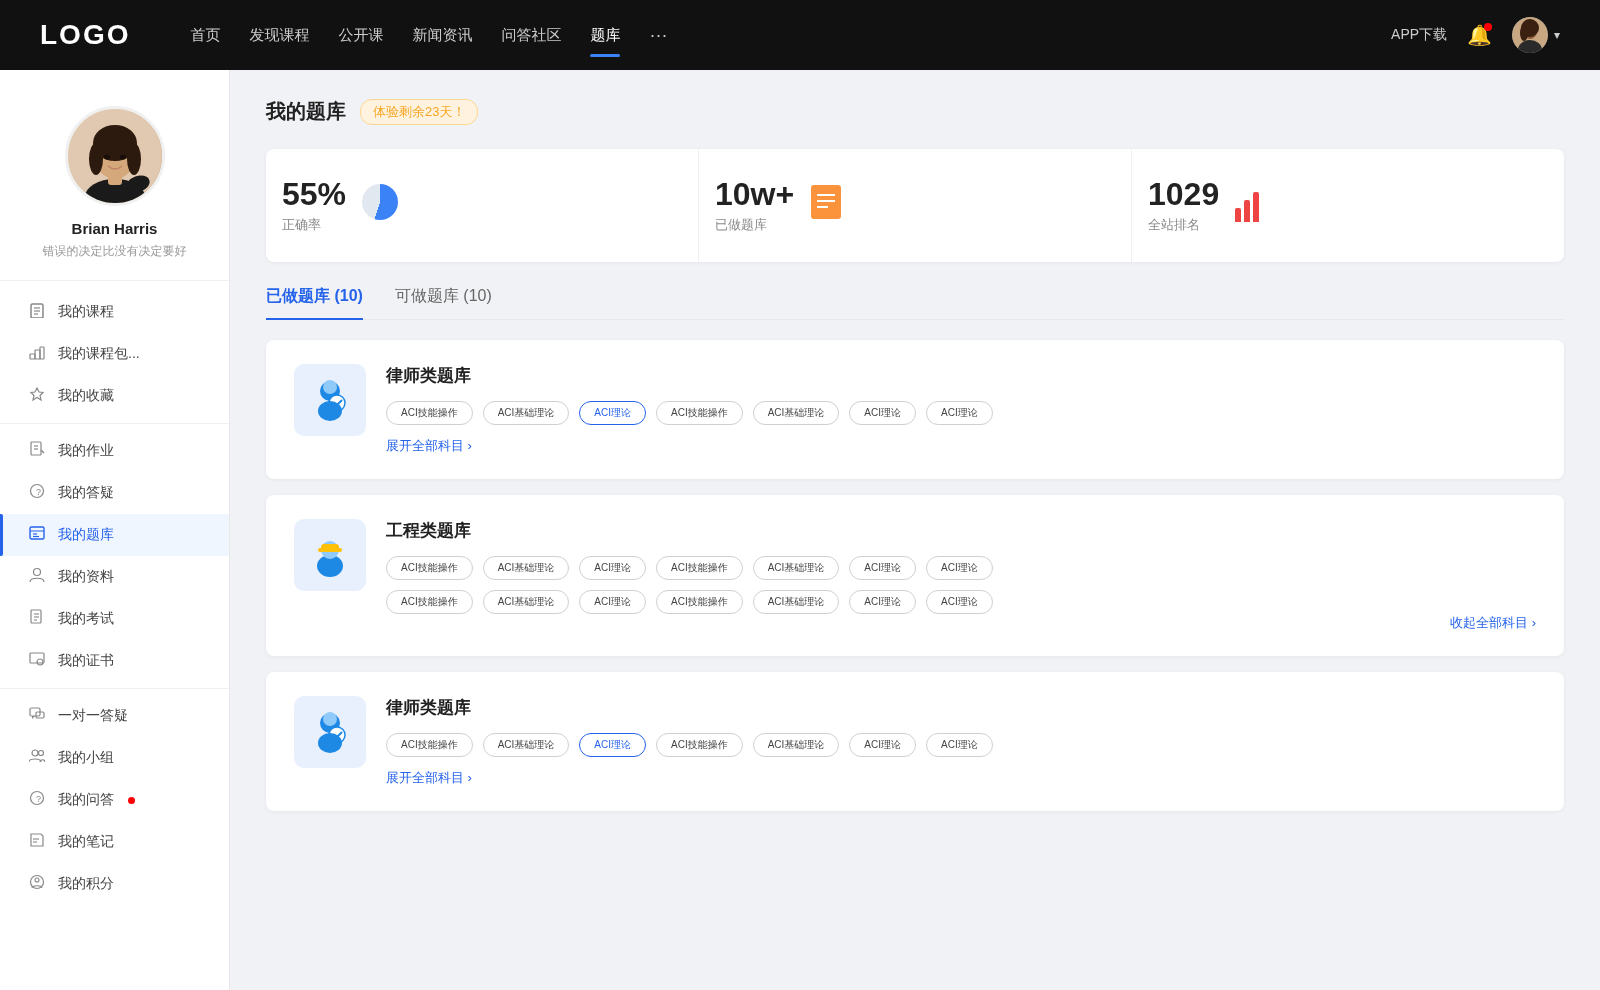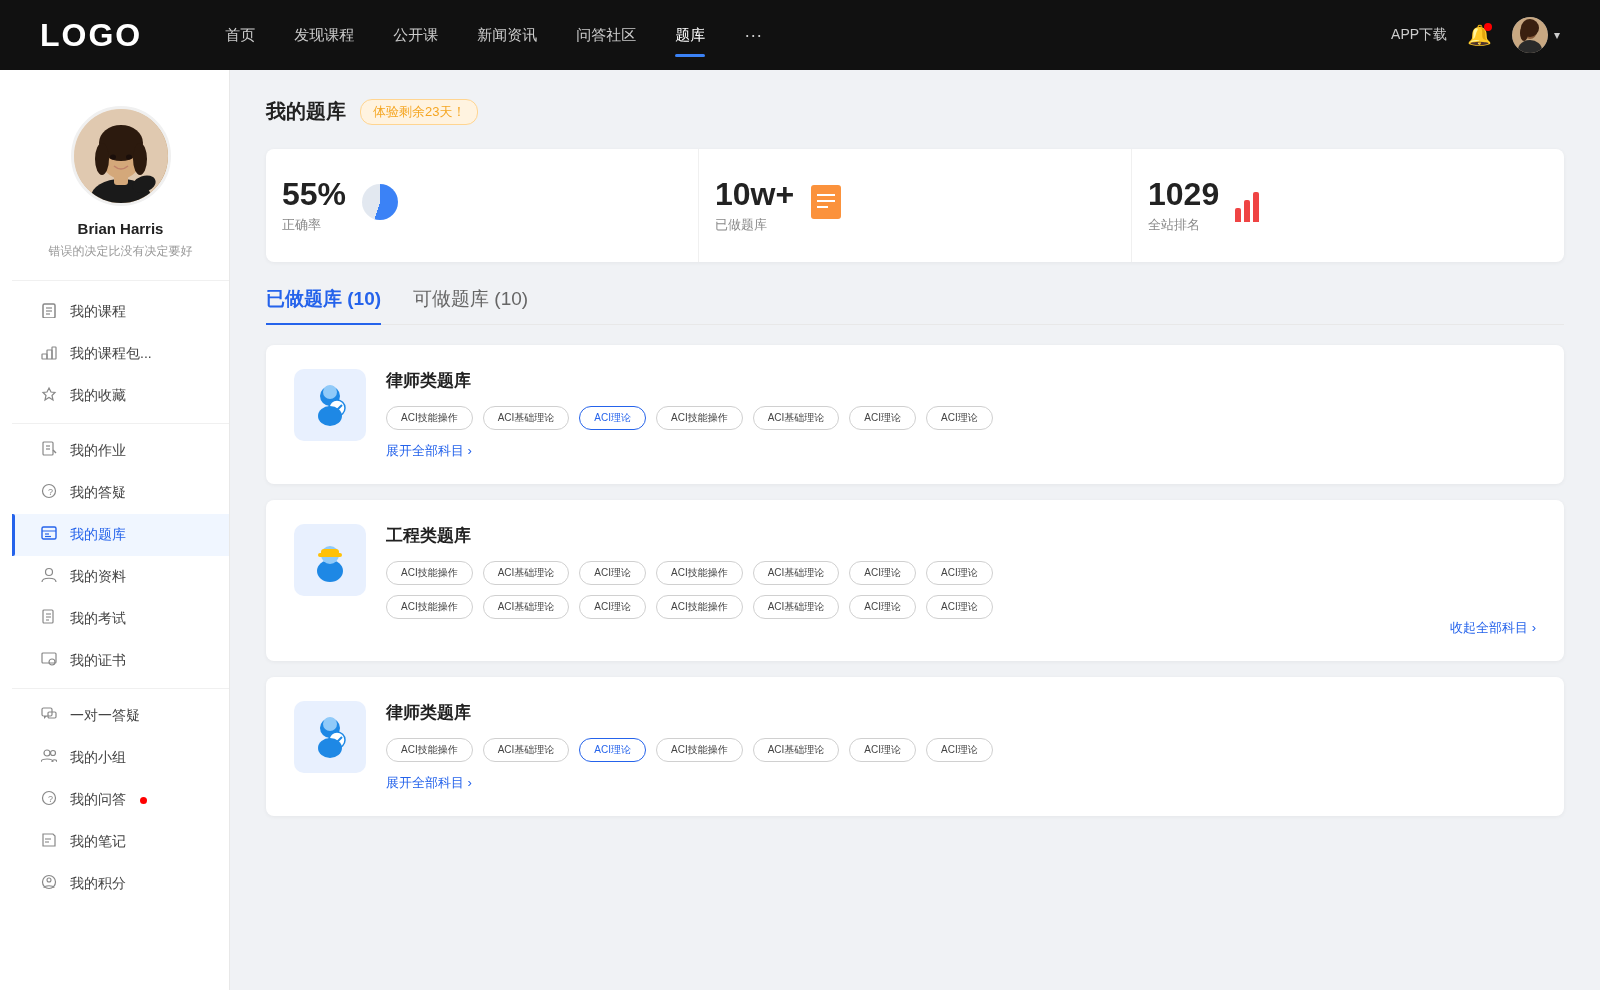--- a/index.html
+++ b/index.html
@@ -10,29 +10,29 @@
       background: #111;
       height: 70px;
       display: flex;
       align-items: center;
       padding: 0 40px;
       position: relative;
       z-index: 10;
     }
     .nav-logo {
       color: #fff;
-      font-size: 32px;
+      font-size: 28px;
       font-weight: bold;
       letter-spacing: 2px;
-      margin-right: 83px;
+      margin-right: 60px;
     }
     .nav-links {
       display: flex;
       align-items: center;
-      gap: 39px;
+      gap: 29px;
       flex: 1;
     }
     .nav-link {
       color: #ccc;
       font-size: 15px;
       cursor: pointer;
       padding: 4px 0;
       position: relative;
     }
     .nav-link.active {
@@ -85,21 +85,20 @@
     }
 
     
     .sidebar {
       width: 230px;
       background: #fff;
       min-height: 920px;
       border-right: 1px solid #e8e8e8;
       flex-shrink: 0;
       padding-bottom: 30px;
-      padding-left: 12px;
     }
     .sidebar-profile {
       display: flex;
       flex-direction: column;
       align-items: center;
       padding: 36px 20px 20px;
       border-bottom: 1px solid #f0f0f0;
     }
     .profile-avatar {
       width: 100px; height: 100px;
@@ -217,21 +216,21 @@
     }
 
     
     .tabs-row {
       display: flex;
       gap: 32px;
       margin-bottom: 20px;
       border-bottom: 1px solid #e8e8e8;
     }
     .tab {
-      font-size: 19px;
+      font-size: 16px;
       color: #666;
       padding-bottom: 12px;
       cursor: pointer;
       position: relative;
     }
     .tab.active {
       color: #2563eb;
       font-weight: 600;
     }
     .tab.active::after {

